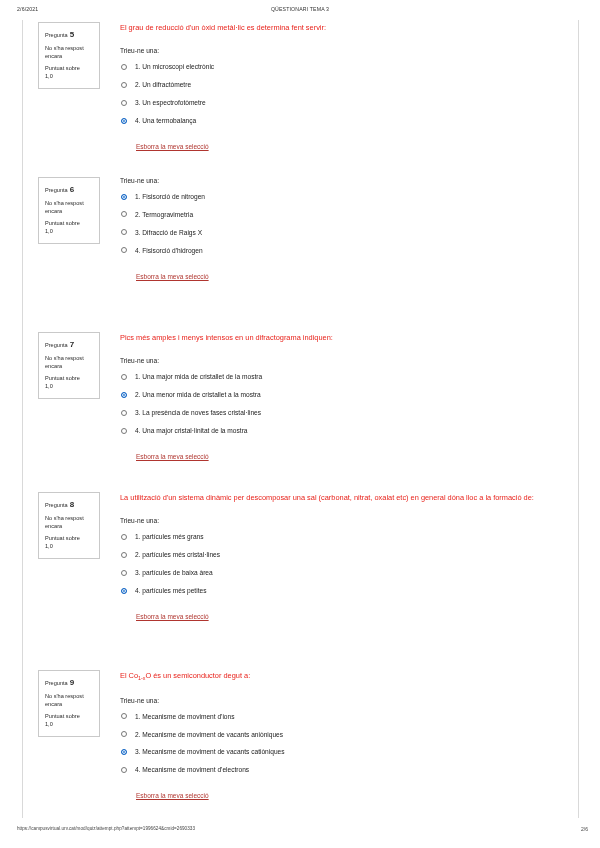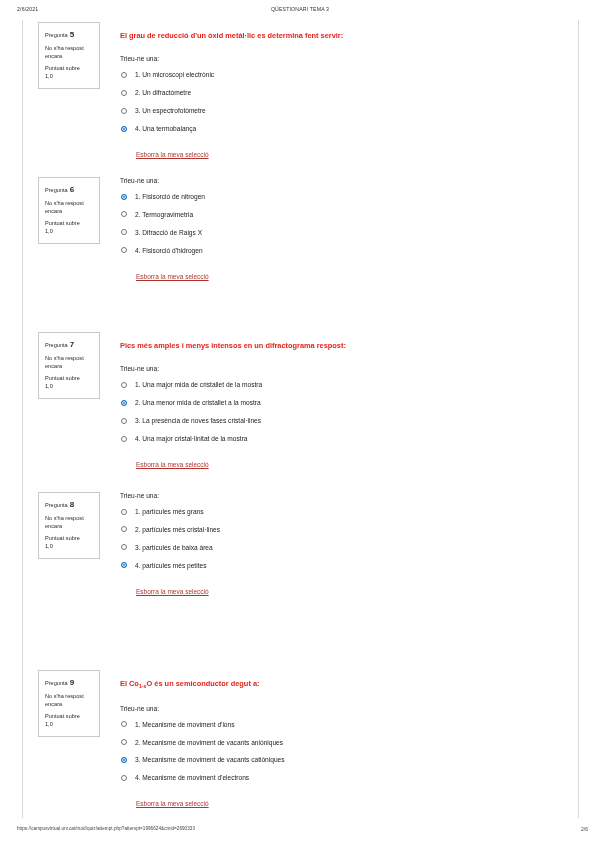--- a/index.html
+++ b/index.html
@@ -85,25 +85,25 @@
 
   .qbody {
     position: absolute;
     left: 82px;
     top: 0;
     width: 448px;
   }
 
   .qtext {
     color: #e8221b;
-    font-weight: bold;
+    font-weight: normal;
     font-size: 7.4px;
     line-height: 1.55;
     text-align: justify;
-    margin: 8px 0 14px 0;
+    margin: 0 0 14px 0;
   }
   .qtext sub { font-size: 5.3px; }
 
   .qprompt {
     font-size: 6.6px;
     color: #222;
     margin: 0 0 9px 0;
   }
 
   .opt {
@@ -200,21 +200,21 @@
     </div>
     <div class="question" style="top: 332px;">
       <div class="qinfo">
         <div class="qi-line"><span>Pregunta</span><span class="qnum">7</span></div>
         <div class="qi-line">No s'ha respost encara</div>
         <div class="qi-line">
           <div>Puntuat sobre</div>
           <div>1,0</div>
         </div>
       </div>
-      <div class="qbody"><p class="qtext">Pics més amples i menys intensos en un difractograma respost:</p><p class="qprompt">Trieu-ne una:</p><div class="opt">
+      <div class="qbody"><p class="qtext">Pics més amples i menys intensos en un difractograma indiquen:</p><p class="qprompt">Trieu-ne una:</p><div class="opt">
           <span class="radio"></span>
           <span class="opt-label">1. Una major mida de cristallet de la mostra</span>
         </div><div class="opt">
           <span class="radio checked"></span>
           <span class="opt-label">2. Una menor mida de cristallet a la mostra</span>
         </div><div class="opt">
           <span class="radio"></span>
           <span class="opt-label">3. La presència de noves fases cristal·lines</span>
         </div><div class="opt">
           <span class="radio"></span>
@@ -223,21 +223,21 @@
     </div>
     <div class="question" style="top: 492px;">
       <div class="qinfo">
         <div class="qi-line"><span>Pregunta</span><span class="qnum">8</span></div>
         <div class="qi-line">No s'ha respost encara</div>
         <div class="qi-line">
           <div>Puntuat sobre</div>
           <div>1,0</div>
         </div>
       </div>
-      <div class="qbody"><p class="qprompt">Trieu-ne una:</p><div class="opt">
+      <div class="qbody"><p class="qtext">La utilització d'un sistema dinàmic per descomposar una sal (carbonat, nitrat, oxalat etc) en general dóna lloc a la formació de:</p><p class="qprompt">Trieu-ne una:</p><div class="opt">
           <span class="radio"></span>
           <span class="opt-label">1. partícules més grans</span>
         </div><div class="opt">
           <span class="radio"></span>
           <span class="opt-label">2. partícules més cristal·lines</span>
         </div><div class="opt">
           <span class="radio"></span>
           <span class="opt-label">3. partícules de baixa àrea</span>
         </div><div class="opt">
           <span class="radio checked"></span>

